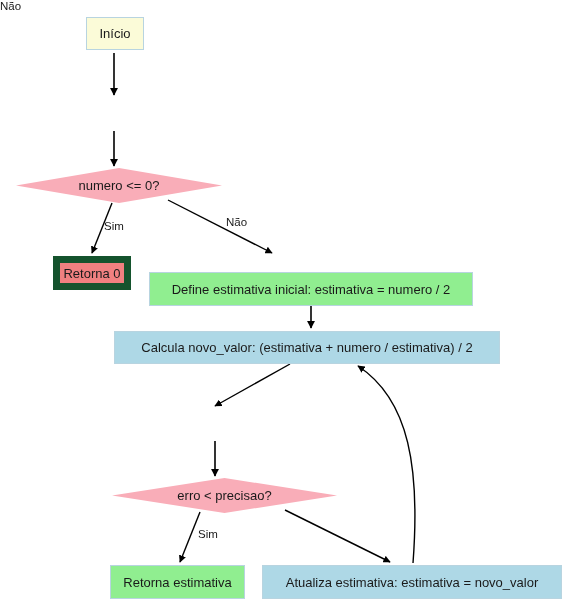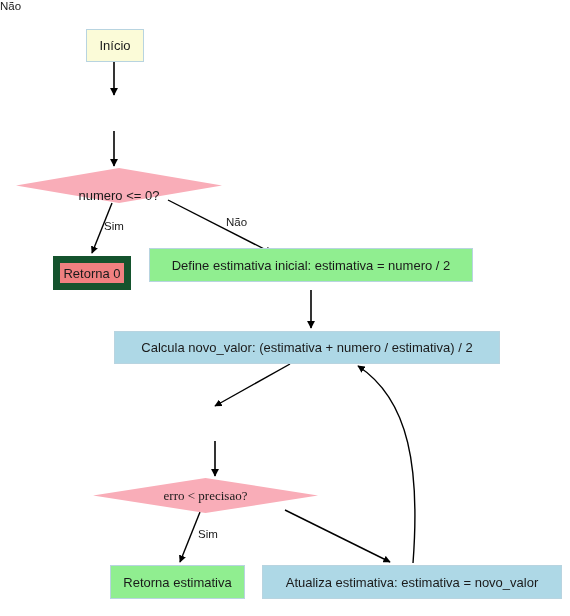--- a/index.html
+++ b/index.html
@@ -103,46 +103,46 @@
 
     <line x1="215" y1="441" x2="215" y2="476" stroke="#000000" stroke-width="1.6" marker-end="url(#arrow)"></line>
 
     <line x1="200" y1="512" x2="180" y2="562" stroke="#000000" stroke-width="1.4" marker-end="url(#arrow)"></line>
 
     <line x1="285" y1="510" x2="390" y2="562" stroke="#000000" stroke-width="1.4" marker-end="url(#arrow)"></line>
 
     <path d="M 413 563 C 420 470, 410 400, 358 366" fill="none" stroke="#000000" stroke-width="1.4" marker-end="url(#arrow)"></path>
   </svg>
 
-  <div class="node box start" style="left:86px; top:29px; width:58px; height:33px;">
+  <div class="node box start" style="left:86px; top:17px; width:58px; height:33px;">
     <span>Início</span>
   </div>
 
 
-  <div class="node diamond" style="left:16px; top:168px; width:206px; height:35px;align-items:flex-end;">
+  <div class="node diamond" style="left:16px; top:168px; width:206px; height:35px;">
     <svg class="dshape" viewBox="0 0 206 35" preserveAspectRatio="none">
       <polygon points="103,0 206,17.5 103,35 0,17.5" fill="#f9adb8"></polygon>
     </svg>
     <span class="dlabel">numero &lt;= 0?</span>
   </div>
 
   <div class="node box red" style="left:53px; top:256px; width:78px; height:34px;">
     <span>Retorna 0</span>
   </div>
 
-  <div class="node box green" style="left:149px; top:248px; width:324px; height:34px;">
+  <div class="node box green" style="left:149px; top:272px; width:324px; height:34px;">
     <span>Define estimativa inicial: estimativa = numero / 2</span>
   </div>
 
   <div class="node box process" style="left:114px; top:331px; width:386px; height:33px;">
     <span>Calcula novo_valor: (estimativa + numero / estimativa) / 2</span>
   </div>
 
 
-  <div class="node diamond" style="left:93px; top:478px; width:225px; height:35px;font-family:Liberation Serif, serif;">
+  <div class="node diamond" style="left:112px; top:478px; width:225px; height:35px;">
     <svg class="dshape" viewBox="0 0 225 35" preserveAspectRatio="none">
       <polygon points="112.5,0 225,17.5 112.5,35 0,17.5" fill="#f9adb8"></polygon>
     </svg>
     <span class="dlabel">erro &lt; precisao?</span>
   </div>
 
   <div class="node box green" style="left:110px; top:565px; width:135px; height:34px;">
     <span>Retorna estimativa</span>
   </div>
 

